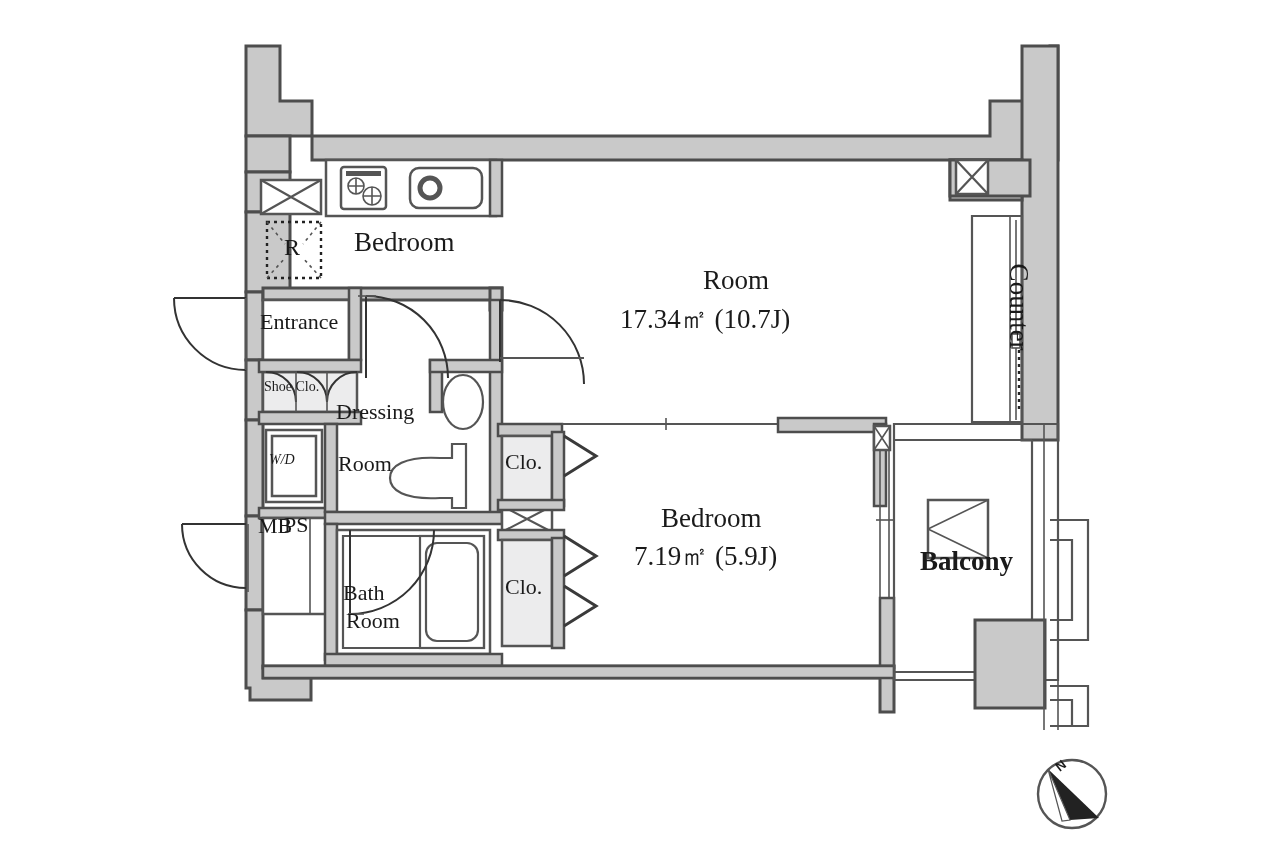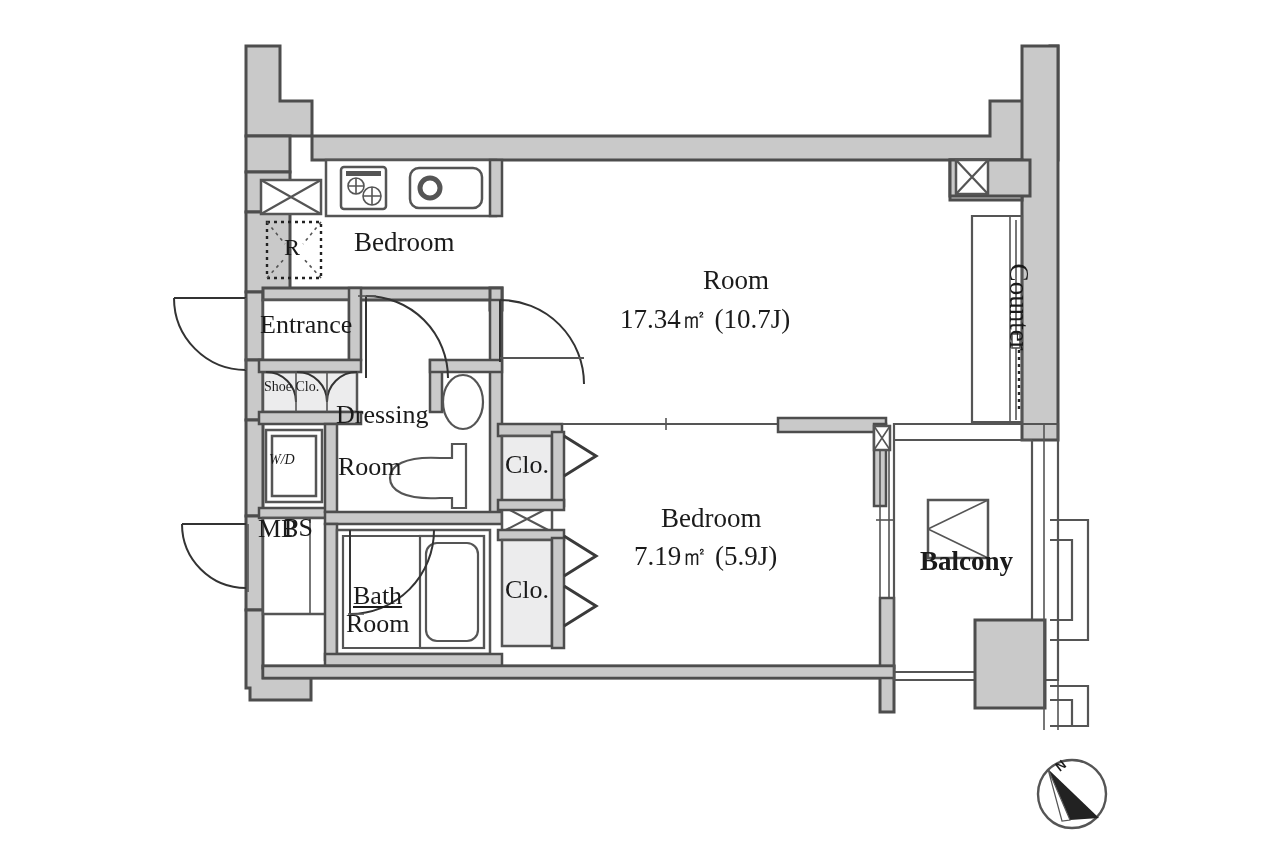--- a/index.html
+++ b/index.html
@@ -29,21 +29,21 @@
   .lbl {
     position: absolute;
     color: #1a1a1a;
     font-family: "Liberation Serif", "DejaVu Serif", serif;
     white-space: nowrap;
     line-height: 1.12;
     text-align: center;
     user-select: none;
   }
   .lbl-lg  { font-size: 27px; }
-  .lbl-md  { font-size: 26px; }
+  .lbl-md  { font-size: 22px; }
   .lbl-sm  { font-size: 14px; text-align: center; }
   .lbl-r   { font-size: 24px; }
   .rot {
     transform: rotate(90deg);
     transform-origin: 50% 50%;
   }
   .compass-n {
     position: absolute;
     font-size: 13px;
     font-weight: bold;
@@ -243,21 +243,21 @@
   <div class="lbl lbl-lg" style="left:661px; top:503px;">Bedroom</div>
   <div class="lbl lbl-lg" style="left:634px; top:541px;">7.19㎡ (5.9J)</div>
 
   <div class="lbl lbl-md" style="left:260px; top:310px;">Entrance</div>
 
   <div class="lbl lbl-sm" style="left:264px; top:379px;">Shoe Clo.</div>
 
   <div class="lbl lbl-md" style="left:336px; top:400px;">Dressing</div>
   <div class="lbl lbl-md" style="left:338px; top:452px;">Room</div>
 
-  <div class="lbl lbl-md" style="left:353px; top:581px;text-decoration:underline;">Bath</div>
+  <div class="lbl lbl-md" style="left:343px; top:581px;">Bath</div>
   <div class="lbl lbl-md" style="left:346px; top:609px;">Room</div>
 
   <div class="lbl lbl-lg" style="left:920px; top:546px;font-weight:bold;">Balcony</div>
 
   <div class="lbl lbl-lg rot" style="left:964px; top:292px; width:110px;">Counter</div>
 
   <div class="lbl lbl-md" style="left:505px; top:450px;">Clo.</div>
   <div class="lbl lbl-md" style="left:505px; top:575px;">Clo.</div>
 
   <div class="lbl lbl-sm" style="left:269px; top:452px;font-style:italic;">W/D</div>

